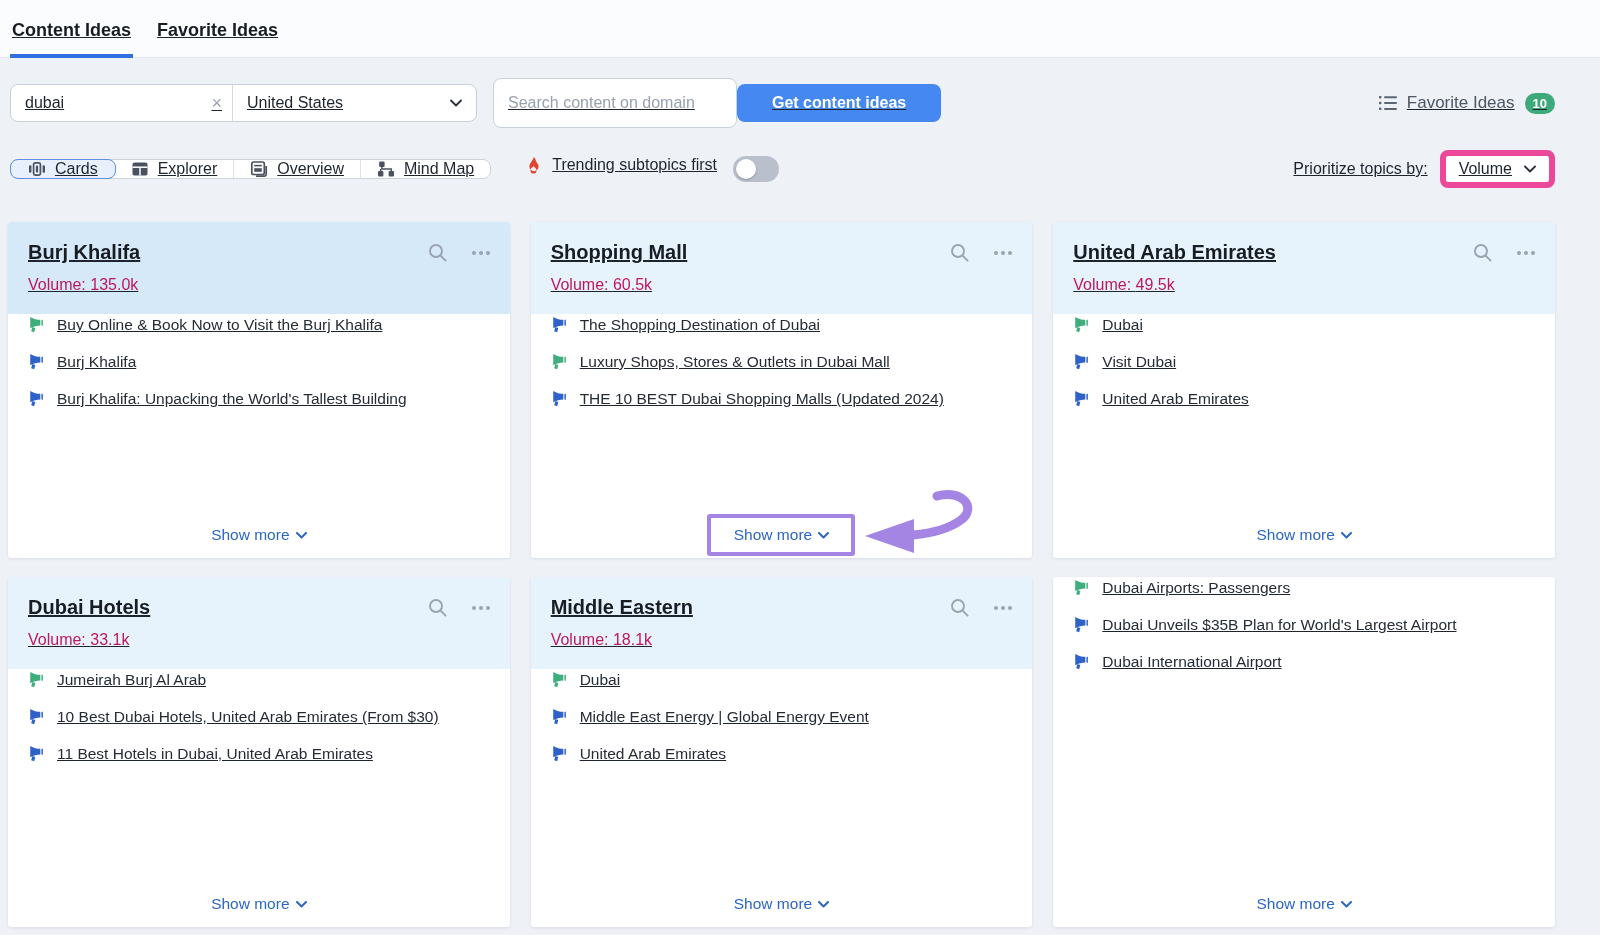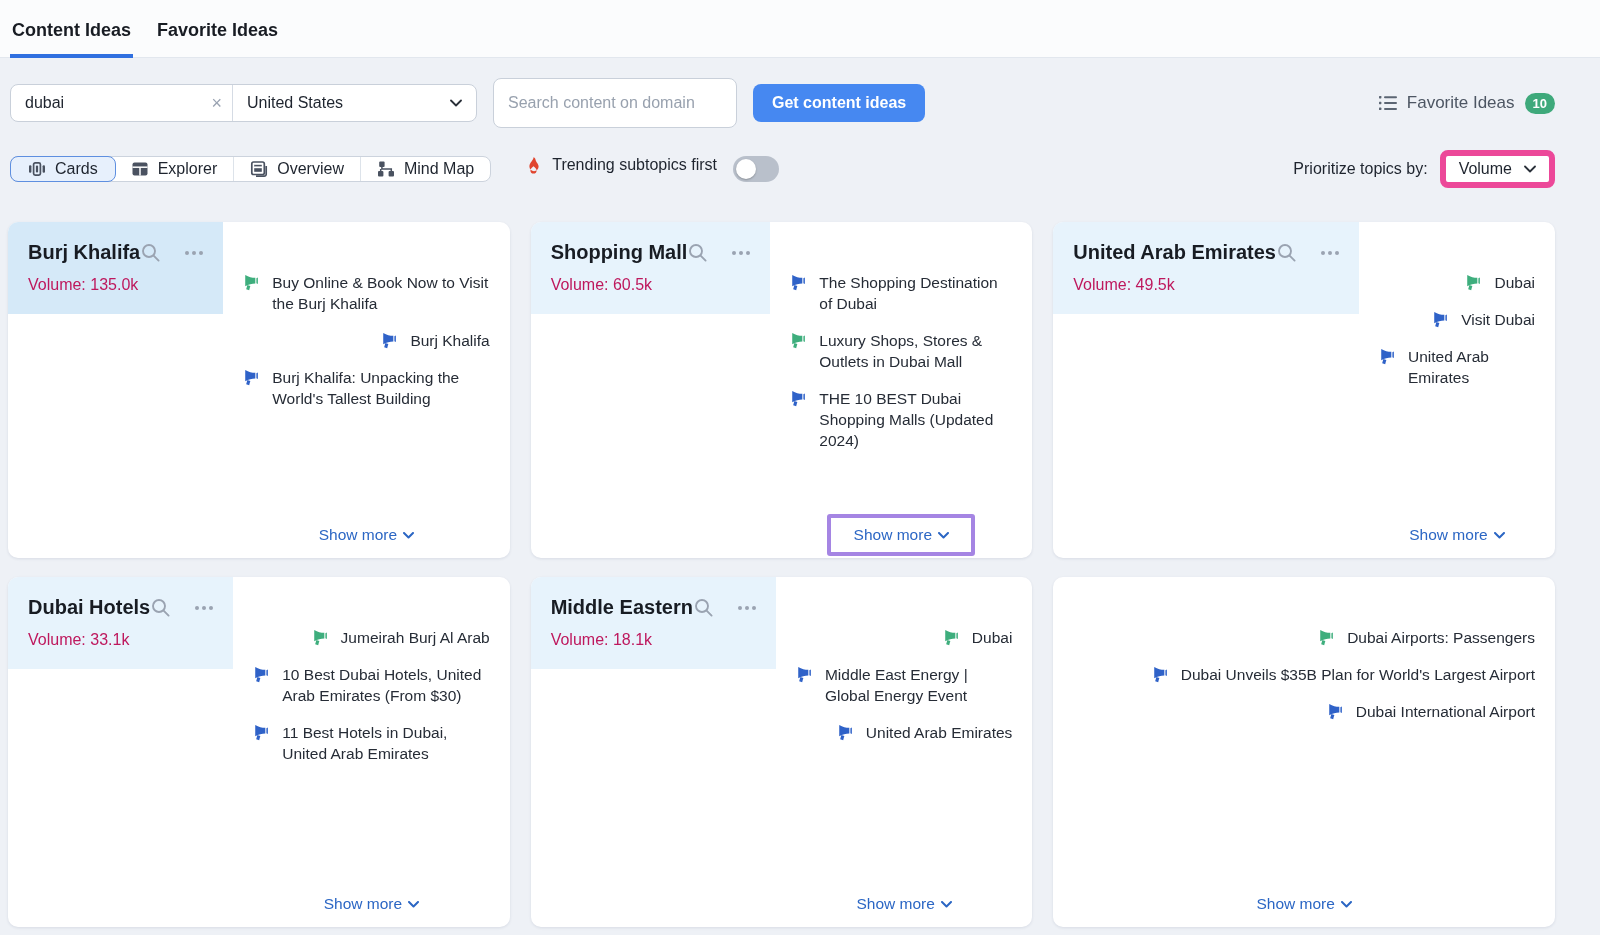--- a/index.html
+++ b/index.html
@@ -1,18 +1,18 @@
 <!DOCTYPE html>
 <html><head>
 <meta charset="utf-8">
 <style>
   * { margin:0; padding:0; box-sizing:border-box; }
   html,body { width:1600px; height:935px; }
   body { font-family:"Liberation Sans", sans-serif; background:#eef1f6; color:#1e242e; }
-  .page { position:relative; width:1600px; height:935px; overflow:hidden; }
+  .page { position:relative; width:1600px; height:935px; overflow:hidden;text-decoration:underline; }
 
   
   .tabbar { height:58px; background:#fbfcfd; border-bottom:1px solid #e2e7ee;
             display:flex; align-items:flex-end; gap:22px; padding-left:10px; }
   .tab { font-size:18px; font-weight:700; color:#181c23; padding:0 2px 16px 2px;
          position:relative; cursor:pointer; }
   .tab.active::after { content:""; position:absolute; left:0; right:0; bottom:-1px;
          height:4px; background:#3070e0; }
 
   
@@ -24,62 +24,62 @@
   .query input { border:none; outline:none; width:100%; font-size:16px; color:#1e242e;
            font-family:"Liberation Sans", sans-serif; background:transparent; }
   .clear-x { color:#9aa3b2; font-size:18px; line-height:1; cursor:pointer; padding-left:6px; }
   .country { flex:1; display:flex; align-items:center; justify-content:space-between;
              padding:0 14px; font-size:16px; cursor:pointer; }
   .domain { margin-left:16px; width:244px; height:50px; background:#fff;
             border:1px solid #c9d0da; border-radius:8px; display:flex; align-items:center; }
   .domain input { border:none; outline:none; width:100%; padding:0 14px; font-size:16px;
             color:#1e242e; font-family:"Liberation Sans", sans-serif; background:transparent; }
   .domain input::placeholder { color:#98a1ae; }
-  .btn-primary { margin-left:16px; height:38px; padding:0 19px; border:none; cursor:pointer;
+  .btn-primary { height:38px; padding:0 35px; border:none; cursor:pointer;
             background:#4688F1; color:#fff; border-radius:8px; font-size:16px; font-weight:600;
             font-family:"Liberation Sans", sans-serif; }
   .fav { margin-left:auto; display:flex; align-items:center; gap:10px; color:#4d5663;
          font-size:17px; cursor:pointer; }
   .badge { background:#3EA97B; color:#fff; border-radius:999px; font-size:13px;
            font-weight:700; padding:3px 8px; }
 
   
   .toolbar { display:flex; align-items:center; margin-top:22px; padding:0 45px 0 10px; }
   .segmented { display:flex; background:#fff; border:1px solid #ccd3dd; border-radius:8px;
-               height:26px; }
+               height:20px; }
   .segment { display:flex; align-items:center; gap:9px; padding:0 16px; font-size:16px;
              color:#1e242e; border-right:1px solid #dde3ea; cursor:pointer; white-space:nowrap; }
   .segment:last-child { border-right:none; }
   .segment.active { background:#e7f0fc; border:1px solid #5e8fe0; border-radius:8px;
              margin:-1px; padding:0 17px; }
   .trending { display:flex; align-items:flex-start; gap:10px; margin-left:34px; font-size:16px; }
   .toggle { width:46px; height:26px; border-radius:13px; background:#b9c0cb; position:relative;
             margin-left:6px; cursor:pointer; }
   .toggle .knob { position:absolute; left:3px; top:3px; width:20px; height:20px;
             border-radius:50%; background:#fff; box-shadow:0 1px 2px rgba(0,0,0,.25); }
   .prioritize { margin-left:auto; display:flex; align-items:center; gap:12px; font-size:16px; }
   .select-sm { height:38px; background:#fff; border:6px solid #ec4899; border-radius:8px;
             padding:0 13px; display:flex; align-items:center; gap:12px; font-size:16px;
             cursor:pointer; }
 
   
   .grid { margin-top:34px; padding:0 45px 0 8px; display:grid;
           grid-template-columns:repeat(3,1fr); grid-template-rows:336px 350px; gap:19px 21px; }
-  .card { background:#fff; border-radius:10px; overflow:hidden; position:relative;
-          box-shadow:0 1px 3px rgba(24,39,75,.10); display:flex; flex-direction:row; }
+  .card { background:#fff; border-radius:3px; overflow:hidden; position:relative;
+          box-shadow:0 1px 3px rgba(24,39,75,.10); display:flex; flex-direction:column; }
   .card-header { background:#e7f3fc; height:92px; padding:19px 20px 0 20px; }
   .card.highlight .card-header { background:#d5e9f8; }
   .hdr-row { display:flex; align-items:center; }
   .card-title { font-size:20px; font-weight:700; color:#181c23; }
   .hdr-icons { margin-left:auto; display:flex; align-items:center; gap:24px; }
   .dots { display:flex; gap:3px; cursor:pointer; }
   .dots i { width:4px; height:4px; border-radius:50%; background:#9aa3b1; }
   .volume { margin-top:12px; font-size:16px; color:#be185d; }
   .card-body { flex:1; position:relative; padding:0 20px; }
-  .items { margin-top:50px; display:flex; flex-direction:column; gap:16px;align-items:flex-end; }
+  .items { display:flex; flex-direction:column; gap:16px; }
   .item { display:flex; align-items:flex-start; gap:12px; font-size:15.5px; color:#262c36;
           line-height:21px; }
   .item svg { flex:0 0 auto; margin-top:2px; }
   .mega.green path { fill:#3EAE7D; }
   .mega.blue path { fill:#2F62C8; }
   .show-more { position:absolute; bottom:14px; left:0; right:0; display:flex;
           align-items:center; justify-content:center; gap:6px; color:#2b66c4;
           font-size:15.5px; cursor:pointer; }
 
   

